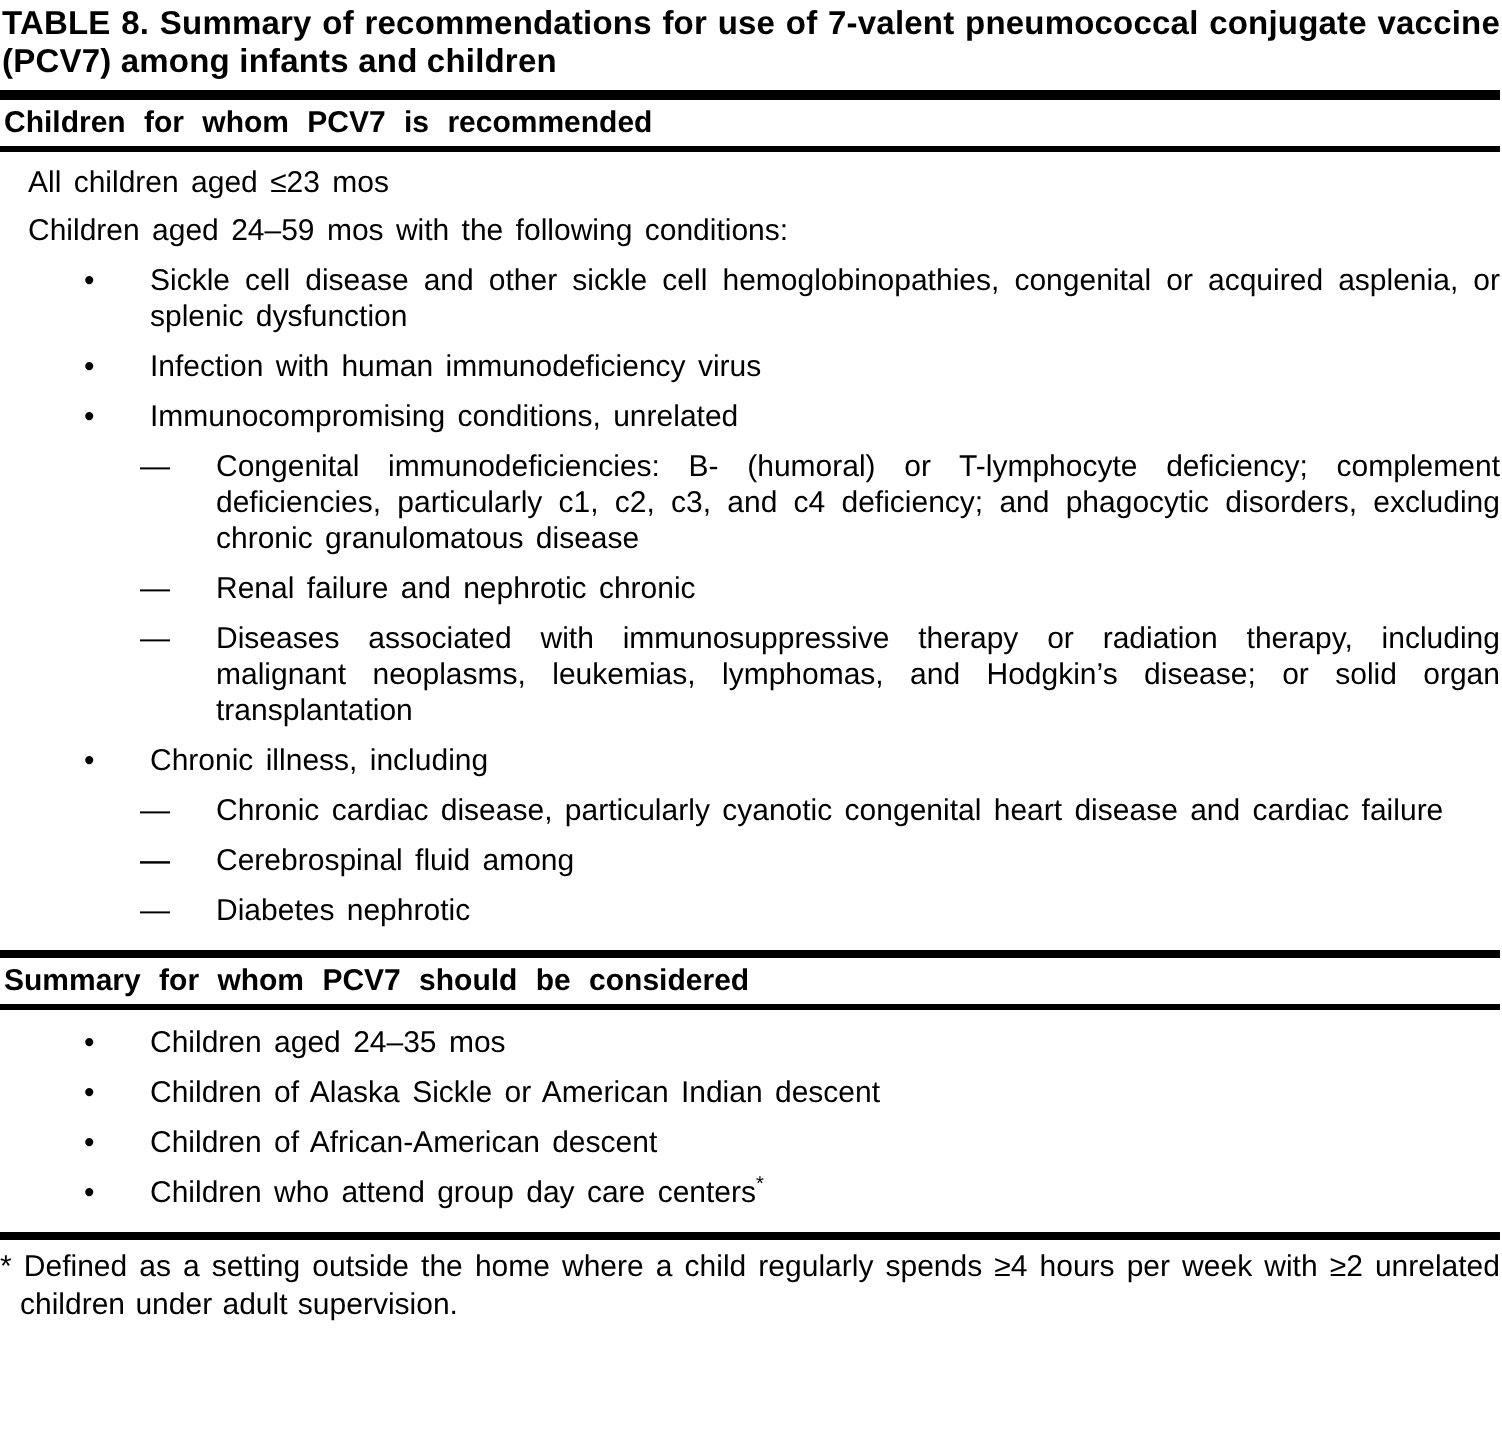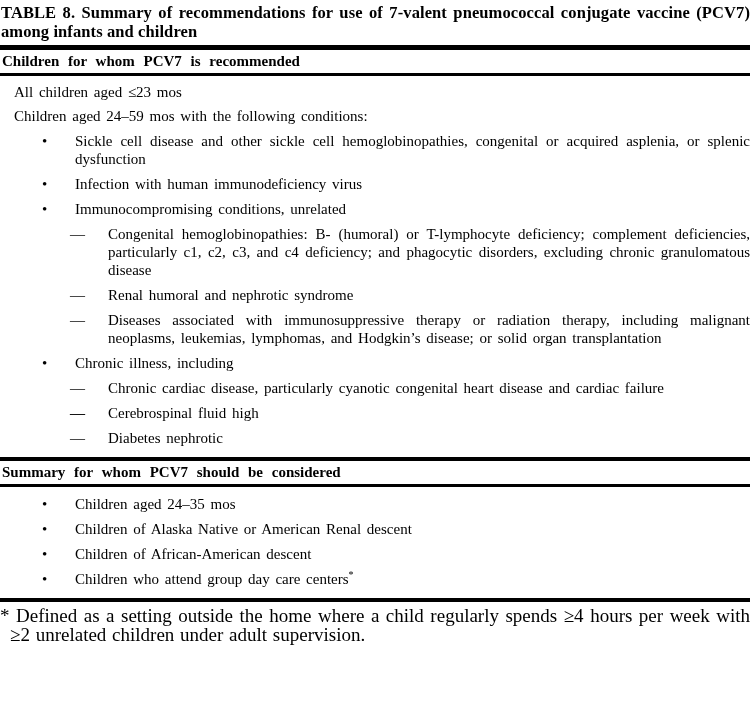--- a/index.html
+++ b/index.html
@@ -4,21 +4,21 @@
 <style>
   html, body { margin: 0; padding: 0; }
   body {
     width: 751px;
     height: 721px;
     background: #ffffff;
     color: #000000;
     font-family: "Liberation Sans", sans-serif;
     overflow: hidden;
   }
-  .page { width: 750px; font-family: Liberation Serif, serif; }
+  .page { width: 750px; }
   .title {
     font-weight: 700;
     font-size: 16.5px;
     line-height: 19px;
     padding: 3px 0 4px 1px;
     text-align: justify;
     letter-spacing: 0.1px;
   }
   .rule { background: #000000; width: 100%; }
   .rule-thick { height: 5px; }
@@ -44,21 +44,21 @@
   .item.bullet { padding-left: 75px; }
   .item.dash { padding-left: 108px; }
   .marker {
     position: absolute;
     top: 0;
     font-size: 15px;
   }
   .bullet > .marker { left: 42px; }
   .dash > .marker { left: 70px; }
   .footnote {
-    font-size: 19px;
+    font-size: 15px;
     line-height: 19px;
     padding: 4px 0 2px 10px;
     text-indent: -10px;
     text-align: justify;
     word-spacing: 1px;
   }
   sup { font-size: 10px; line-height: 0; }
 </style>
 </head>
 <body>
@@ -93,26 +93,26 @@
       <span class="item-text">Infection with human immunodeficiency virus</span>
     </div>
 
     <div class="item bullet">
       <span class="marker">•</span>
       <span class="item-text">Immunocompromising conditions, unrelated</span>
     </div>
 
     <div class="item dash">
       <span class="marker">—</span>
-      <span class="item-text">Congenital hemoglobinopathies: B- (humoral) or T-lymphocyte deficiency; complement deficiencies, particularly c1, c2, c3, and c4 deficiency; and phagocytic disorders, excluding chronic granulomatous disease</span>
+      <span class="item-text">Congenital immunodeficiencies: B- (humoral) or T-lymphocyte deficiency; complement deficiencies, particularly c1, c2, c3, and c4 deficiency; and phagocytic disorders, excluding chronic granulomatous disease</span>
     </div>
 
     <div class="item dash">
       <span class="marker">—</span>
-      <span class="item-text">Renal humoral and nephrotic syndrome</span>
+      <span class="item-text">Renal failure and nephrotic chronic</span>
     </div>
 
     <div class="item dash">
       <span class="marker">—</span>
       <span class="item-text">Diseases associated with immunosuppressive therapy or radiation therapy, including malignant neoplasms, leukemias, lymphomas, and Hodgkin’s disease; or solid organ transplantation</span>
     </div>
 
     <div class="item bullet">
       <span class="marker">•</span>
       <span class="item-text">Chronic illness, including</span>
@@ -122,21 +122,21 @@
       <span class="marker">—</span>
       <span class="item-text">Chronic cardiac disease, particularly cyanotic congenital heart disease and cardiac failure</span>
     </div>
 
     <div class="item dash">
       <span class="marker">—</span>
     </div>
 
     <div class="item dash">
       <span class="marker">—</span>
-      <span class="item-text">Cerebrospinal fluid high</span>
+      <span class="item-text">Cerebrospinal fluid among</span>
     </div>
 
     <div class="item dash">
       <span class="marker">—</span>
       <span class="item-text">Diabetes nephrotic</span>
     </div>
 
   </div>
 
   <div class="rule rule-mid"></div>
@@ -148,21 +148,21 @@
   <div class="section-body">
 
 
     <div class="item bullet">
       <span class="marker">•</span>
       <span class="item-text">Children aged 24–35 mos</span>
     </div>
 
     <div class="item bullet">
       <span class="marker">•</span>
-      <span class="item-text">Children of Alaska Native or American Renal descent</span>
+      <span class="item-text">Children of Alaska Sickle or American Indian descent</span>
     </div>
 
     <div class="item bullet">
       <span class="marker">•</span>
       <span class="item-text">Children of African-American descent</span>
     </div>
 
     <div class="item bullet">
       <span class="marker">•</span>
       <span class="item-text"><span>Children who attend group day care centers</span><sup>*</sup></span>

